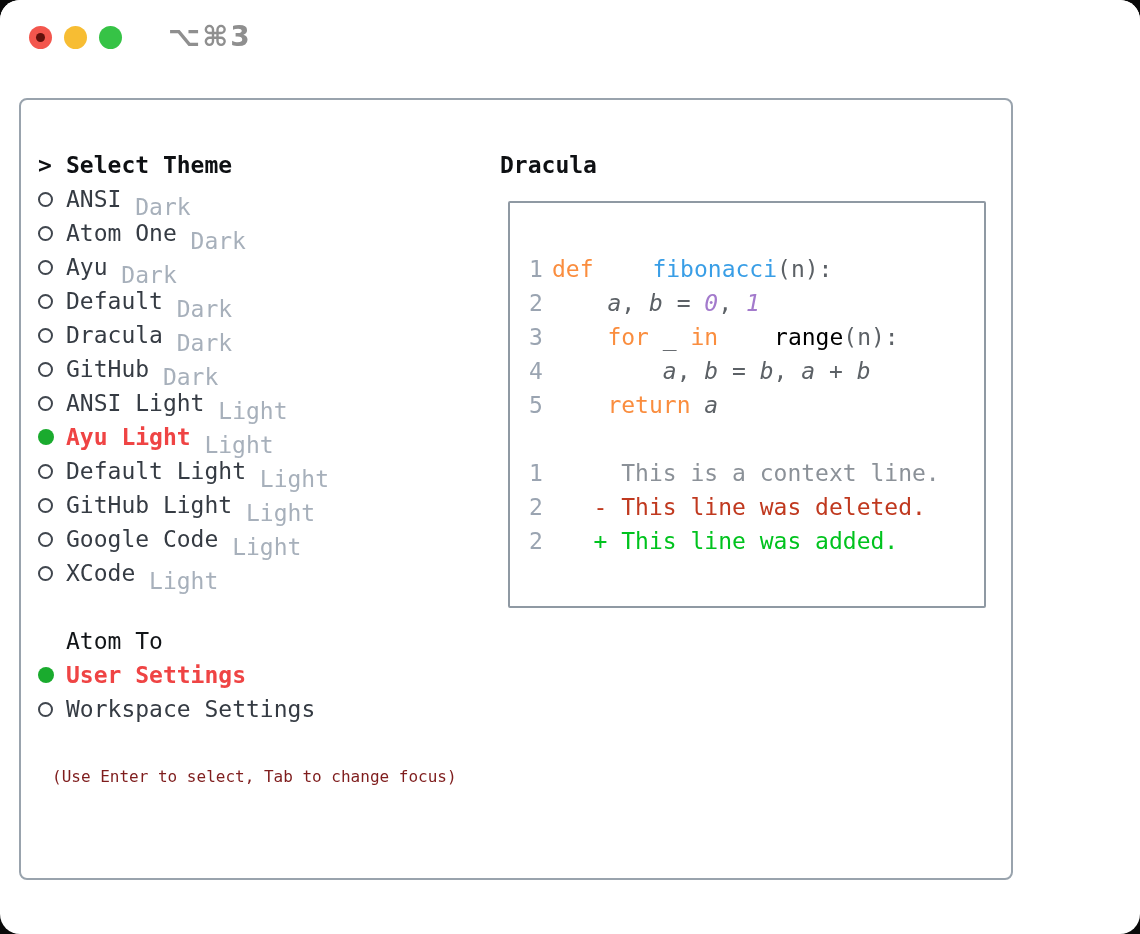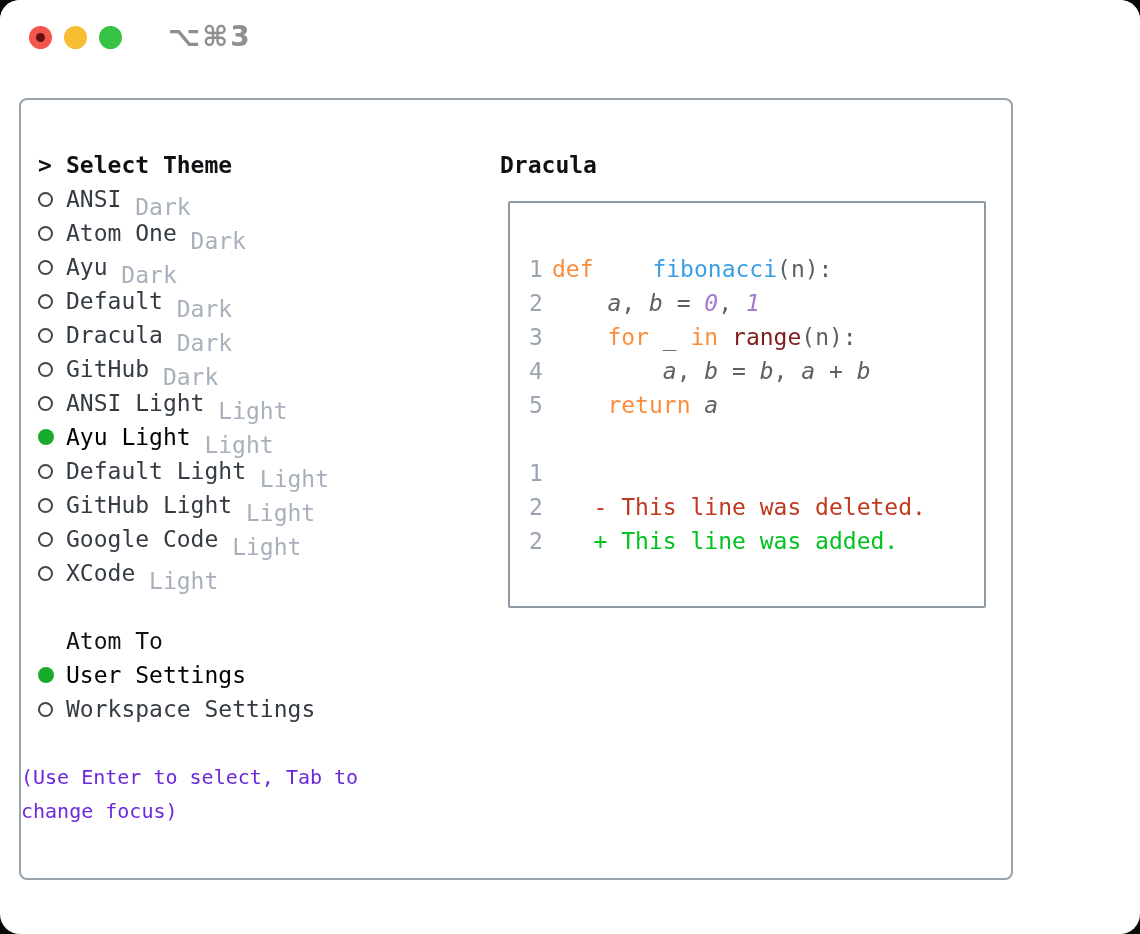--- a/index.html
+++ b/index.html
@@ -16,35 +16,35 @@
   .win-title{position:absolute;left:168px;top:20px;font-family:"DejaVu Sans","Liberation Sans",sans-serif;font-size:28px;font-weight:600;color:#8f8f8f;letter-spacing:2px;}
   
   .panel{position:absolute;left:19px;top:98px;width:994px;height:782px;border:2px solid #99a3ad;border-radius:8px;box-sizing:border-box;background:#ffffff;}
   .row{height:34px;display:flex;align-items:center;font-size:23px;white-space:pre;}
   .marker{width:28px;flex:0 0 28px;display:flex;align-items:center;}
   .radio{width:15px;height:15px;border-radius:50%;border:2.5px solid #40464e;box-sizing:border-box;}
   .radio.sel{width:16px;height:16px;border:none;background:#1aab2e;}
   .prompt{font-weight:700;color:#0e1013;font-size:23px;}
   .hdr{font-weight:700;color:#0e1013;}
   .name{color:#353b43;}
-  .name.sel{color:#000000;}
+  .name.sel{color:#ef4444;font-weight:bold;}
   .variant{color:#a7b0bb;margin-left:13.8px;margin-top:16px;}
   #theme-list{position:absolute;left:17px;top:48px;}
   #apply-section{position:absolute;left:17px;top:524px;}
   .apply-hdr{color:#111417;}
-  #hint{position:absolute;left:0;top:660px;width:405px;font-size:20px;line-height:34px;color:#6d28d9;}
+  #hint{position:absolute;left:31px;top:660px;width:405px;font-size:16px;line-height:34px;color:#7f1d1d;}
   
   #preview-label{position:absolute;left:479px;top:48px;}
   #preview-box{position:absolute;left:487px;top:101px;width:478px;height:407px;border:2px solid #8f99a3;border-radius:2px;box-sizing:border-box;background:#ffffff;overflow:hidden;}
   #preview-code{padding:49px 0 0 19px;}
   .cline{height:34px;display:flex;align-items:center;font-size:23px;white-space:pre;}
   .ln{width:23px;flex:0 0 23px;color:#9aa4b1;}
   .tk-kw{color:#fa8d3e;}
   .tk-fn{color:#399ee6;margin-left:45px;}
-  .tk-coral{color:#7f1d1d;}
+  .tk-coral{color:#000000;margin-left:42px;}
   .tk-num{color:#a37acc;font-style:italic;}
   .tk-fg{color:#5c6166;}
   .tk-var{color:#5c6166;font-style:italic;}
   .tk-ctx{color:#8b9198;}
   .tk-del{color:#c0391f;}
   .tk-add{color:#00c31e;}
 </style>
 </head>
 <body>
 
@@ -99,20 +99,20 @@
 
     <div id="preview-box">
       <div id="preview-code">
 
       <div class="cline"><span class="ln">1</span><span class="tk-kw">def</span><span class="tk-fg"> </span><span class="tk-fn">fibonacci</span><span class="tk-fg">(n):</span></div>
           <div class="cline"><span class="ln">2</span><span class="tk-fg">    </span><span class="tk-var">a</span><span class="tk-fg">, </span><span class="tk-var">b</span><span class="tk-fg"> = </span><span class="tk-num">0</span><span class="tk-fg">, </span><span class="tk-num">1</span></div>
           <div class="cline"><span class="ln">3</span><span class="tk-fg">    </span><span class="tk-kw">for</span><span class="tk-fg"> _ </span><span class="tk-kw">in</span><span class="tk-fg"> </span><span class="tk-coral">range</span><span class="tk-fg">(n):</span></div>
           <div class="cline"><span class="ln">4</span><span class="tk-fg">        </span><span class="tk-var">a</span><span class="tk-fg">, </span><span class="tk-var">b</span><span class="tk-fg"> = </span><span class="tk-var">b</span><span class="tk-fg">, </span><span class="tk-var">a</span><span class="tk-fg"> + </span><span class="tk-var">b</span></div>
           <div class="cline"><span class="ln">5</span><span class="tk-fg">    </span><span class="tk-kw">return</span><span class="tk-fg"> </span><span class="tk-var">a</span></div>
           <div class="cline"><span class="ln"></span></div>
-          <div class="cline"><span class="ln">1</span></div>
+          <div class="cline"><span class="ln">1</span><span class="tk-ctx">     This is a context line.</span></div>
           <div class="cline"><span class="ln">2</span><span class="tk-fg">   </span><span class="tk-del">- This line was deleted.</span></div>
           <div class="cline"><span class="ln">2</span><span class="tk-fg">   </span><span class="tk-add">+ This line was added.</span></div>
         </div>
     </div>
 
   </div>
 </div>
 
 </body></html>

